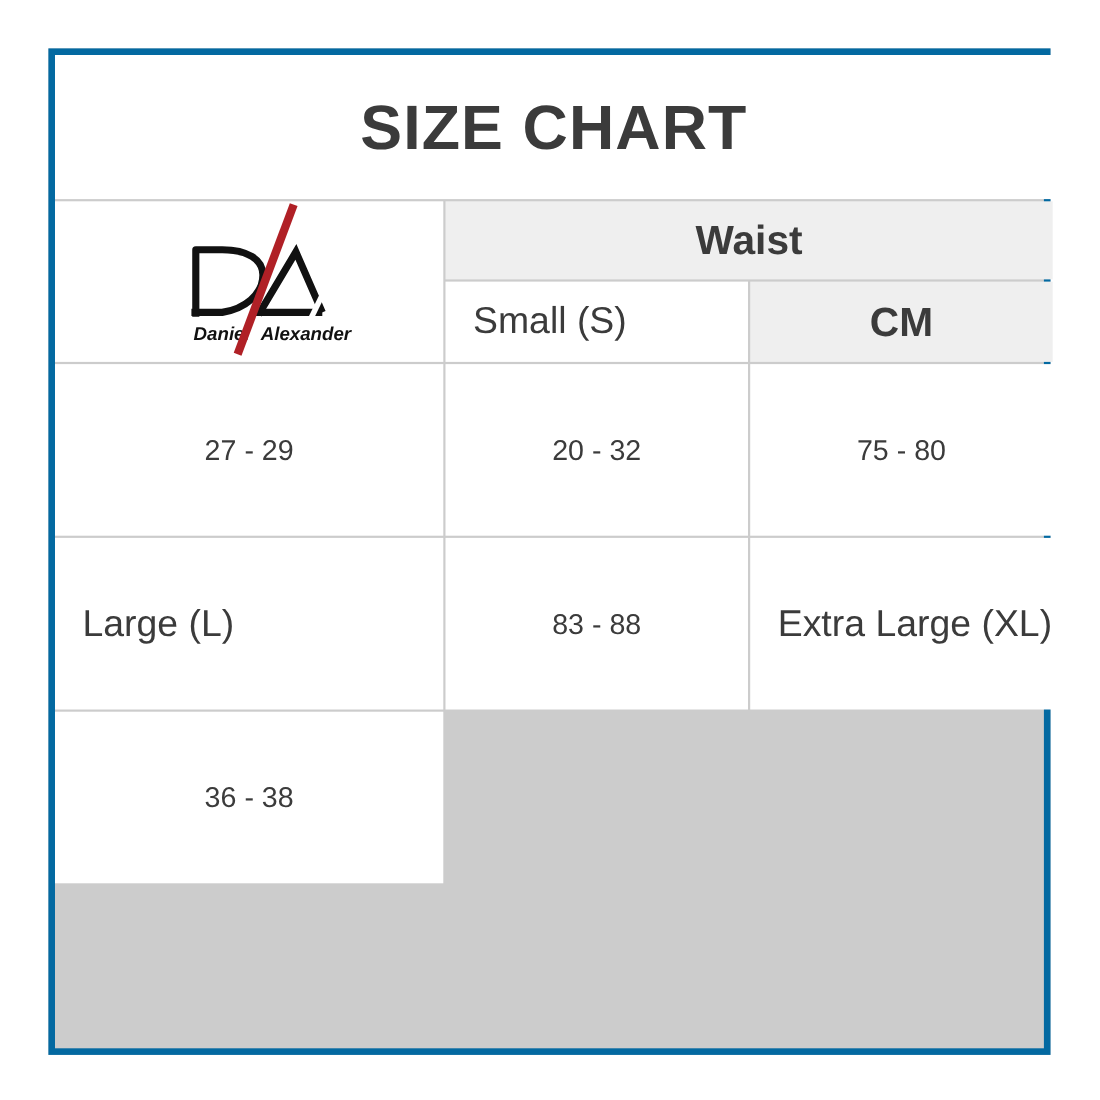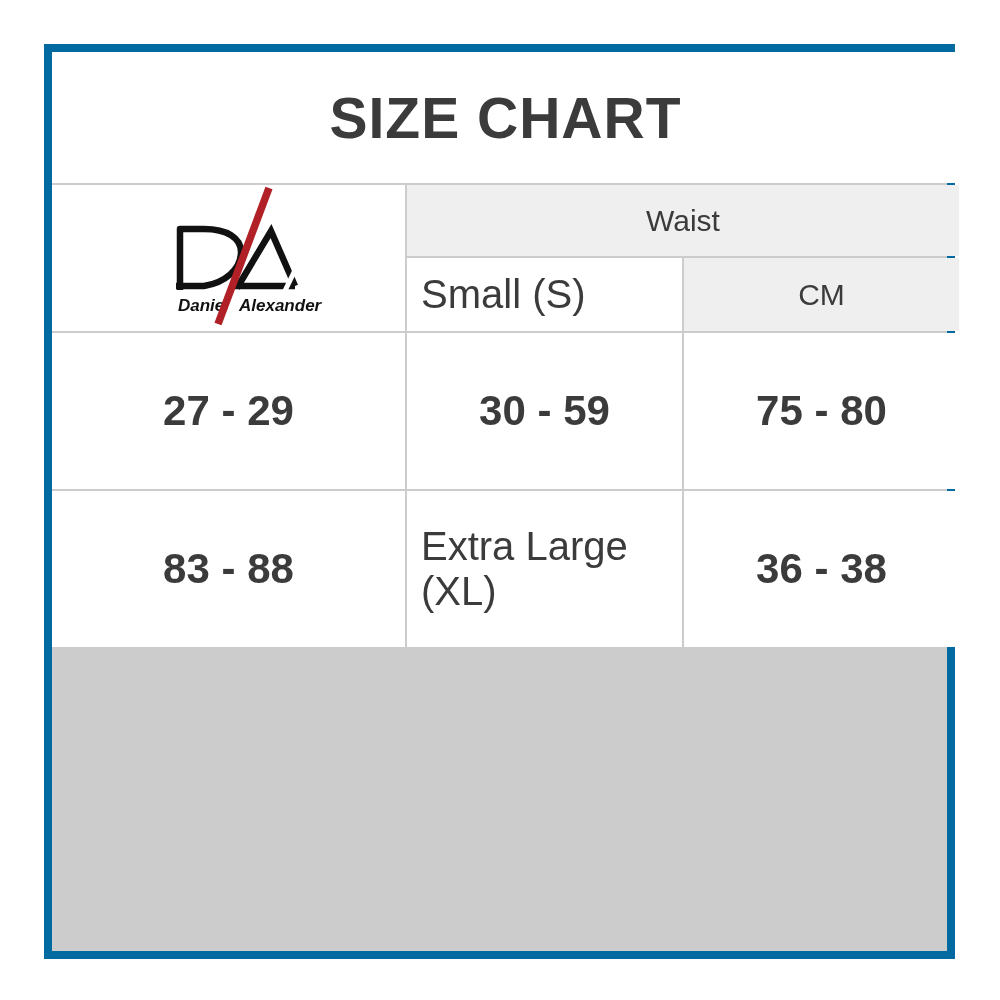--- a/index.html
+++ b/index.html
@@ -6,21 +6,21 @@
   html, body {
     width: 1000px; height: 1000px;
     background: #ffffff;
     font-family: "Liberation Sans", "DejaVu Sans", sans-serif;
     overflow: hidden;
   }
   .chart-wrap {
     position: absolute;
     left: 44px; top: 44px;
     width: 911px; height: 915px;
-    border: 8px solid #0369a1;
+    border: 6px solid #0369a1;
     background: #cccccc;
   }
   .grid {
     display: grid;
     width: 100%; height: 100%;
     grid-template-columns: 353px 275px 275px;
     grid-template-rows: 131px 71px 73px 156px 156px 156px 156px;
     gap: 2px;
   }
   .cell {
@@ -41,34 +41,33 @@
     grid-area: 2 / 1 / 4 / 2;
     position: relative;
   }
   .logo-svg {
     position: absolute;
     left: 102px; top: 1px;
     width: 195px; height: 141px;
   }
   .hdr {
     background: #efefef;
-    font-weight: normal;
-    font-size: 30px;
+    font-weight: bold;
+    font-size: 37px;
   }
   .waist-cell  { grid-area: 2 / 2 / 3 / 4; }
   .inches-cell { grid-area: 3 / 2 / 4 / 3; }
   .cm-cell     { grid-area: 3 / 3 / 4 / 4; text-align: right; }
   .label-cell {
     justify-content: flex-start;
-    padding-left: 14px;
-    font-size: 40px;
+    padding-left: 25px;
+    font-size: 34px;
   }
   .value-cell {
-    font-size: 42px;
-    font-weight: bold;
+    font-size: 26px;
   }
   .logo-caption {
     font-style: italic;
     font-weight: bold;
     font-size: 17px;
     fill: #111111;
   }
 </style>
 </head>
 <body>
@@ -96,22 +95,23 @@
     </div>
 
     <div class="cell hdr waist-cell">Waist</div>
 
 
     <div class="cell hdr cm-cell">CM</div>
 
     <div class="cell label-cell">Small (S)</div>
     <div class="cell value-cell">27 - 29</div>
 
-    <div class="cell value-cell">30 - 59</div>
+    <div class="cell value-cell">20 - 32</div>
     <div class="cell value-cell">75 - 80</div>
 
+    <div class="cell label-cell">Large (L)</div>
     <div class="cell value-cell">83 - 88</div>
 
     <div class="cell label-cell">Extra Large (XL)</div>
     <div class="cell value-cell">36 - 38</div>
 
   </div>
 </div>
 
 </body></html>

